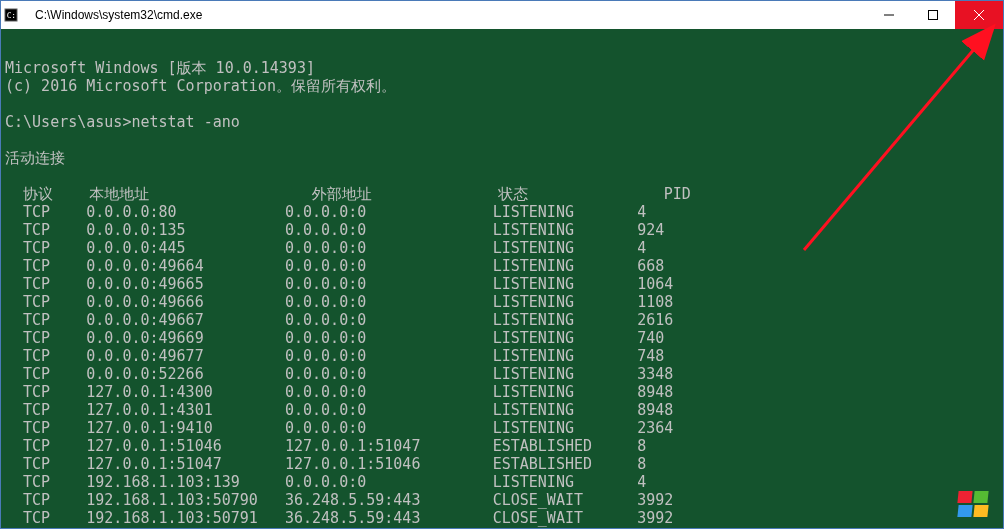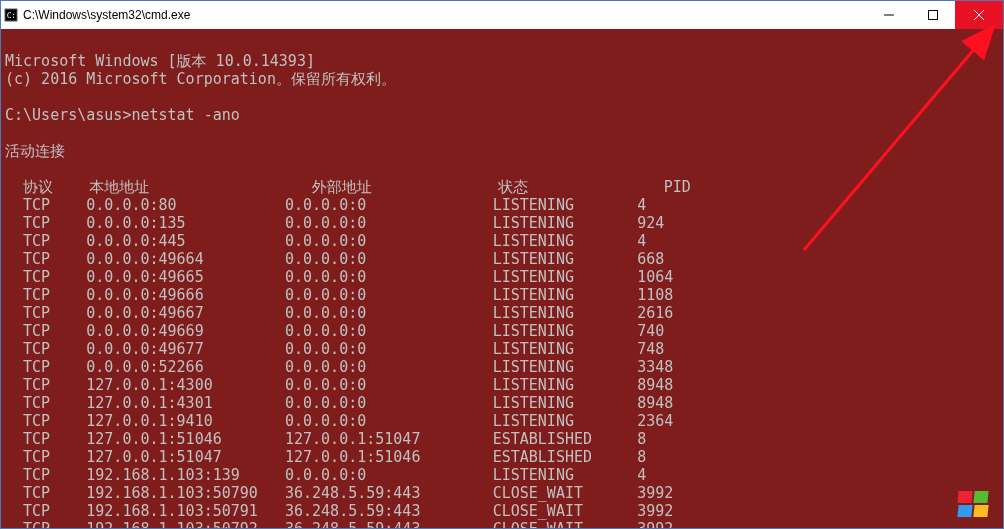--- a/index.html
+++ b/index.html
@@ -20,35 +20,35 @@
   .titlebar {
     height: 28px; background: #fff;
     display: flex; align-items: center;
     font-size: 12px; color: #000;
   }
   .titlebar .icon {
     width: 20px; height: 28px;
     display: flex; align-items: center; justify-content: center;
   }
   .titlebar .icon svg { width: 14px; height: 14px; }
-  .titlebar .title { flex: 1; padding-left: 2px; }
+  .titlebar .title { flex: 1; padding-left: 2px; margin-left: 12px; }
   .win-controls { display: flex; }
   .win-btn {
     width: 44px; height: 28px;
     display: flex; align-items: center; justify-content: center;
     font-size: 12px; cursor: default;
   }
   .win-btn.close { background: #e81123; color: #fff; width: 48px; }
   .win-btn svg { width: 10px; height: 10px; stroke: #000; stroke-width: 1; fill: none; }
   .win-btn.close svg { stroke: #fff; }
   .terminal {
-    flex: 1; background: #7f1d1d; color: #c0c0c0;
+    flex: 1; background: #14532d; color: #c0c0c0;
     font-family: "NSimSun","SimSun","Consolas",monospace;
     font-size: 15px; line-height: 18px;
-    padding: 5px 4px;
+    padding: 12px 4px;
     white-space: pre;
     overflow: hidden;
   }
   .terminal .hdr, .terminal .row, .terminal .line { white-space: pre; }
   .arrow {
     position: absolute;
     top: 20px; right: 0;
     width: 260px; height: 240px;
     pointer-events: none;
   }

